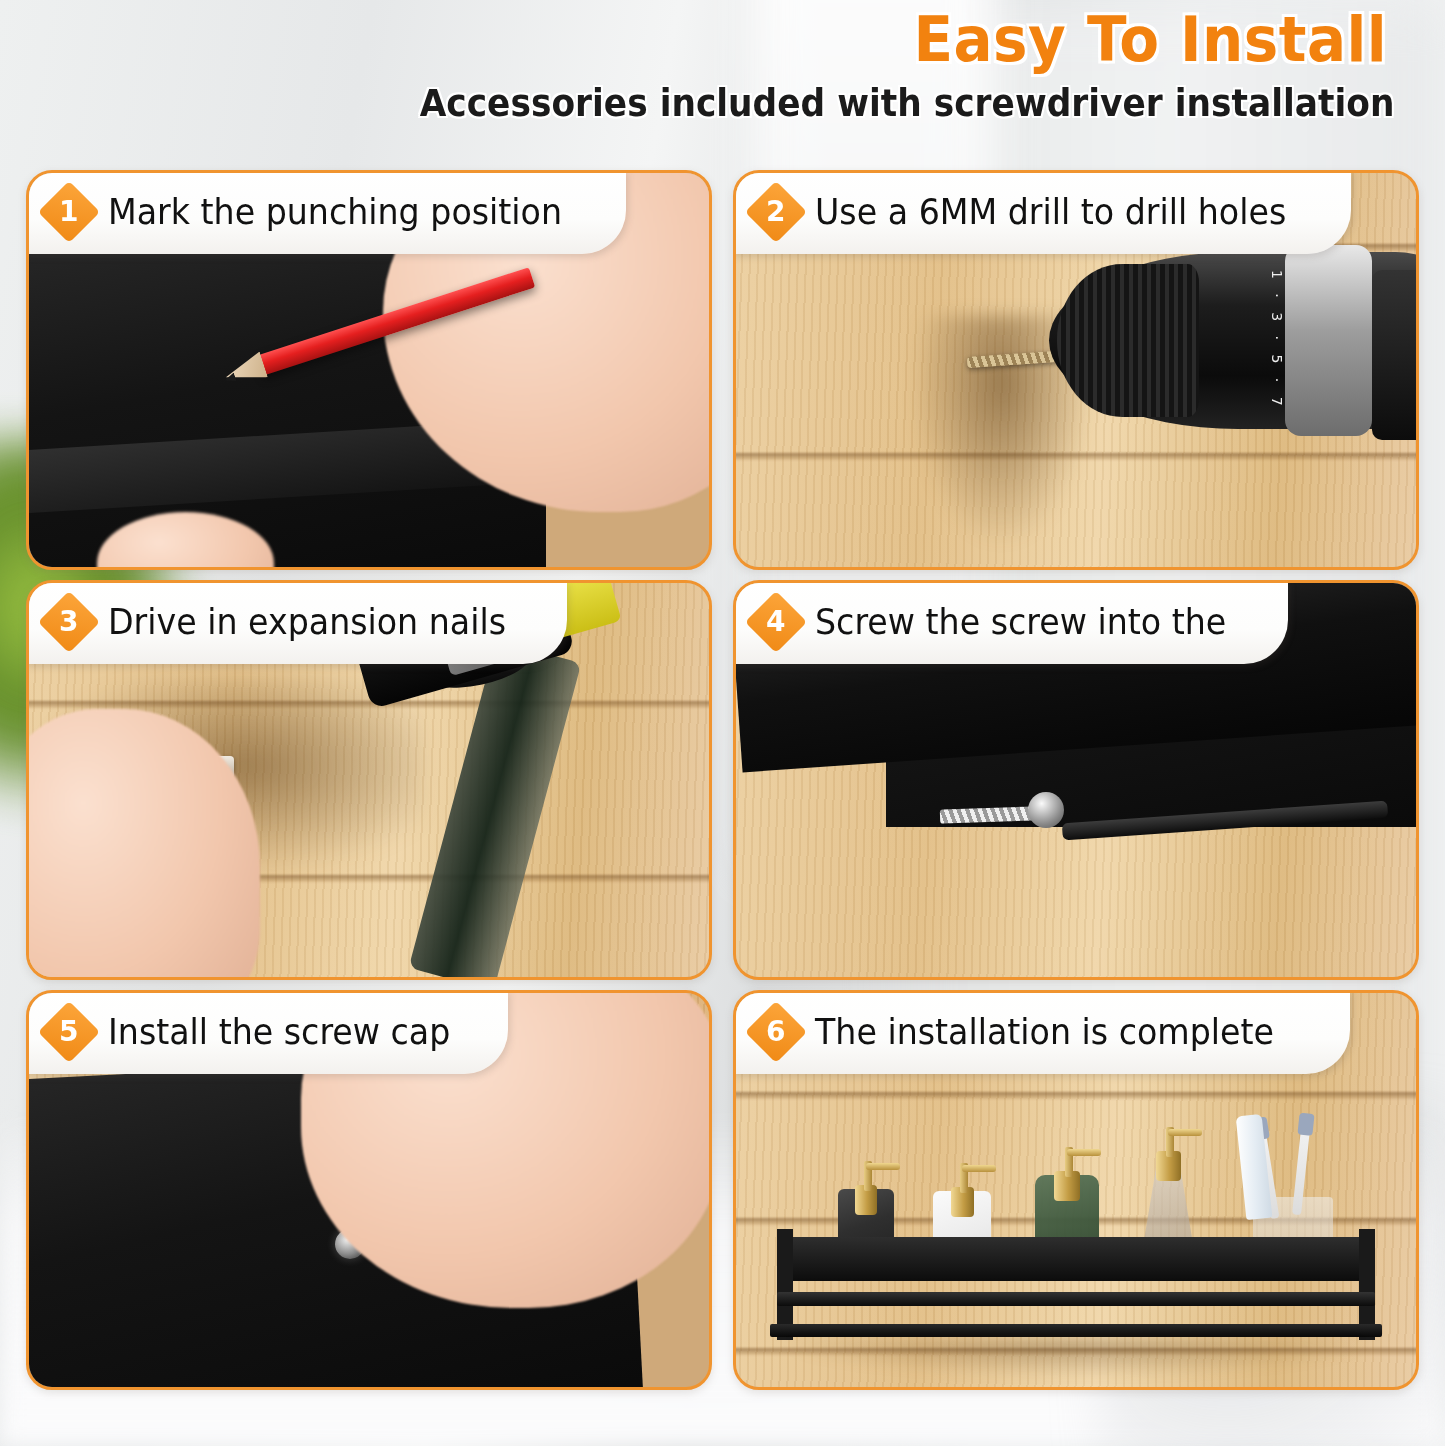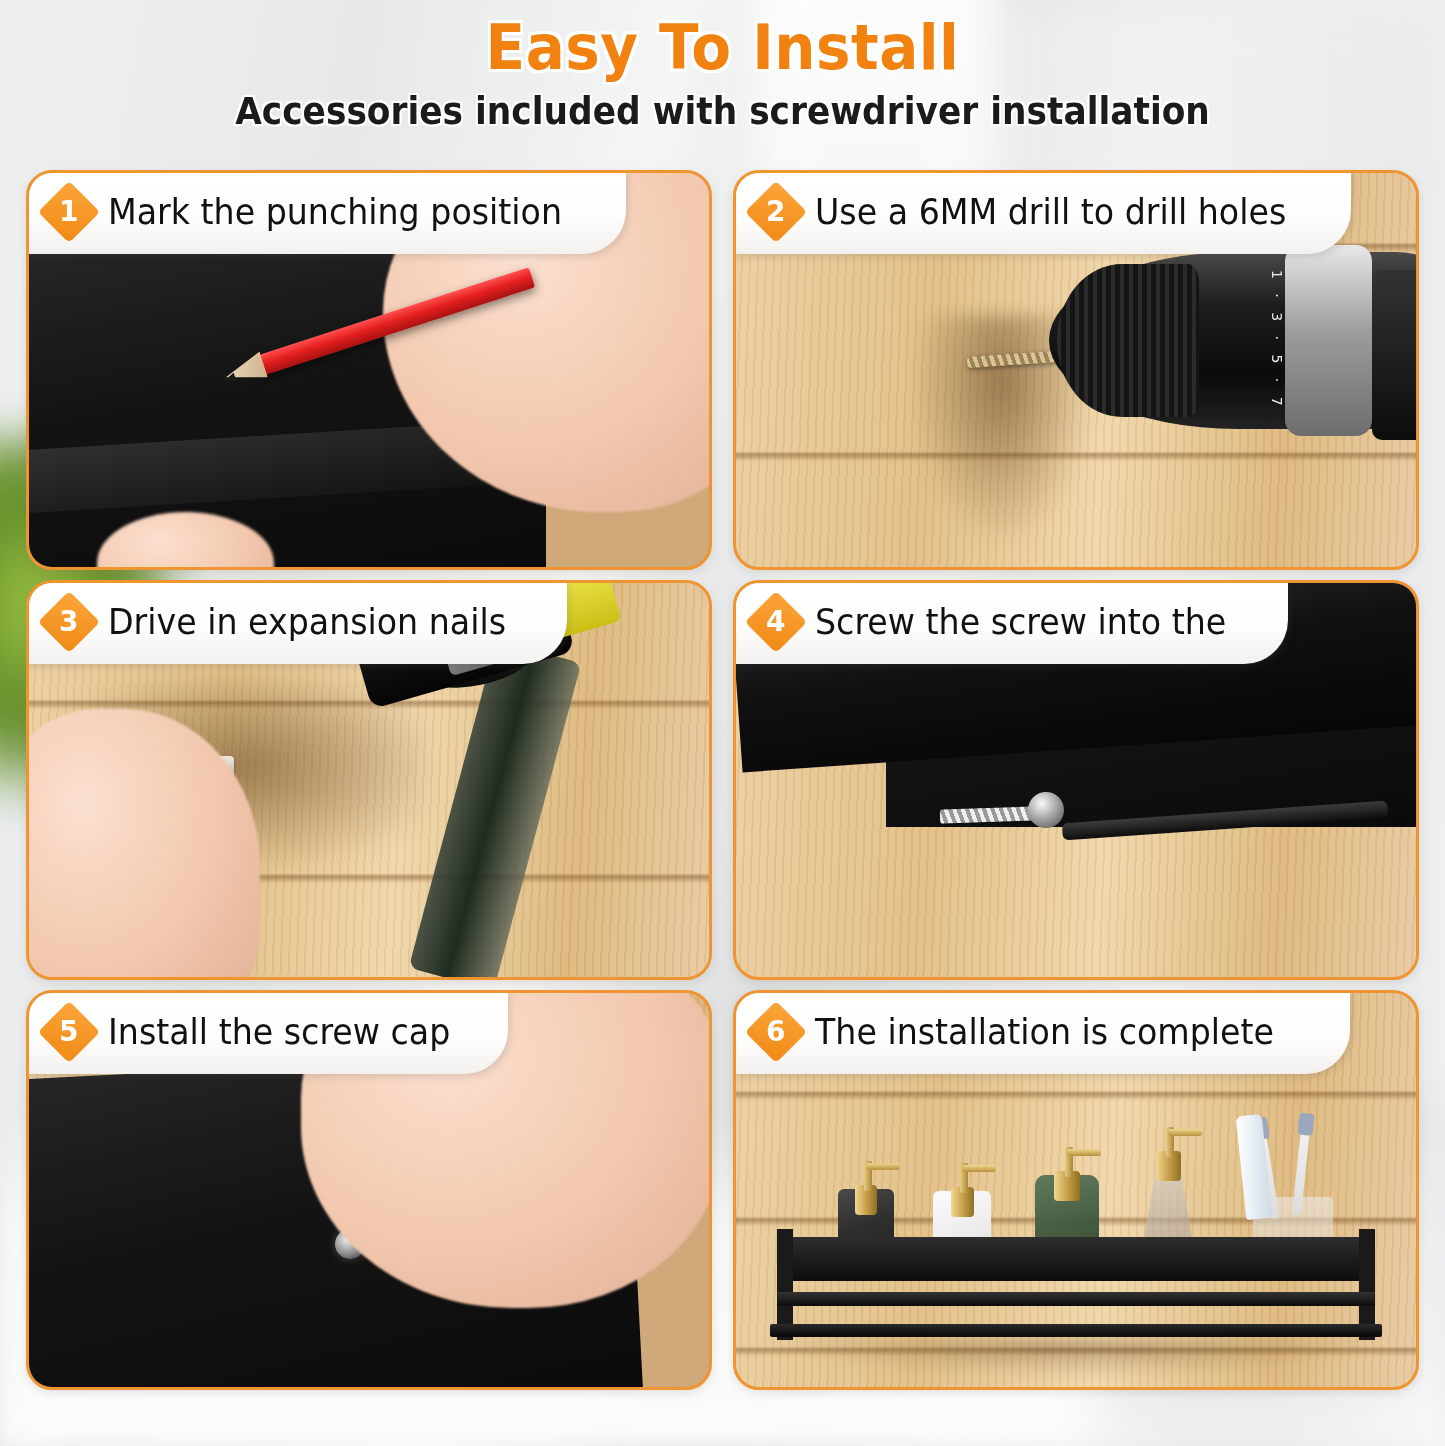--- a/index.html
+++ b/index.html
@@ -55,22 +55,22 @@
     filter: blur(10px);
   }
   .bg-soft-shadow {
     position: absolute; right: -6%; bottom: -8%; width: 30%; height: 32%;
     background: radial-gradient(ellipse at 30% 30%, rgba(190,194,198,.55), rgba(190,194,198,0) 70%);
     filter: blur(24px);
   }
 
   
   .heading-wrap {
-    position: absolute; left: 0; top: 8px; width: 100%;
-    text-align: center; z-index: 6;
+    position: absolute; left: 0; top: 0; width: 100%;
+    text-align: right; z-index: 6;
   }
   .main-title {
     font-family: "DejaVu Sans", sans-serif;
     font-weight: bold;
     font-size: 63px;
     line-height: 1.02;
     letter-spacing: 0.5px;
     color: #f2820f;
     padding-top: 8px;
     text-shadow:

